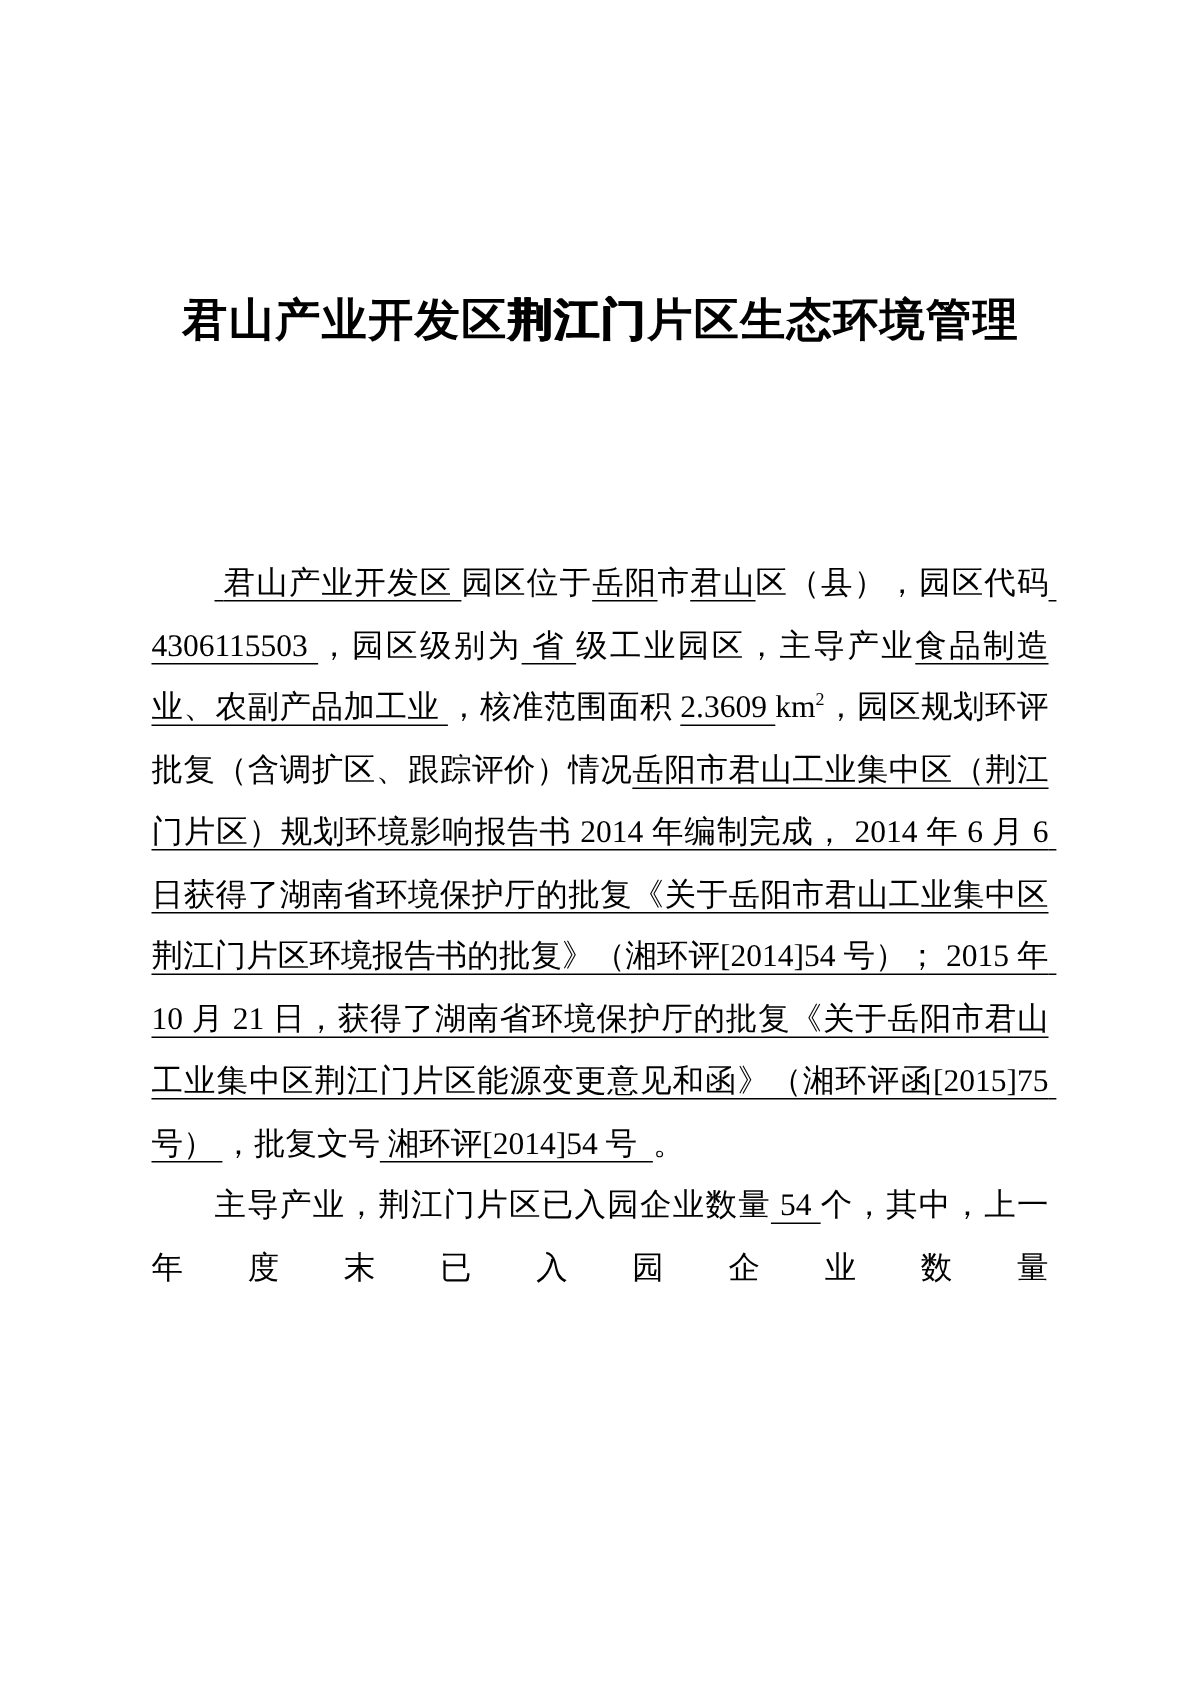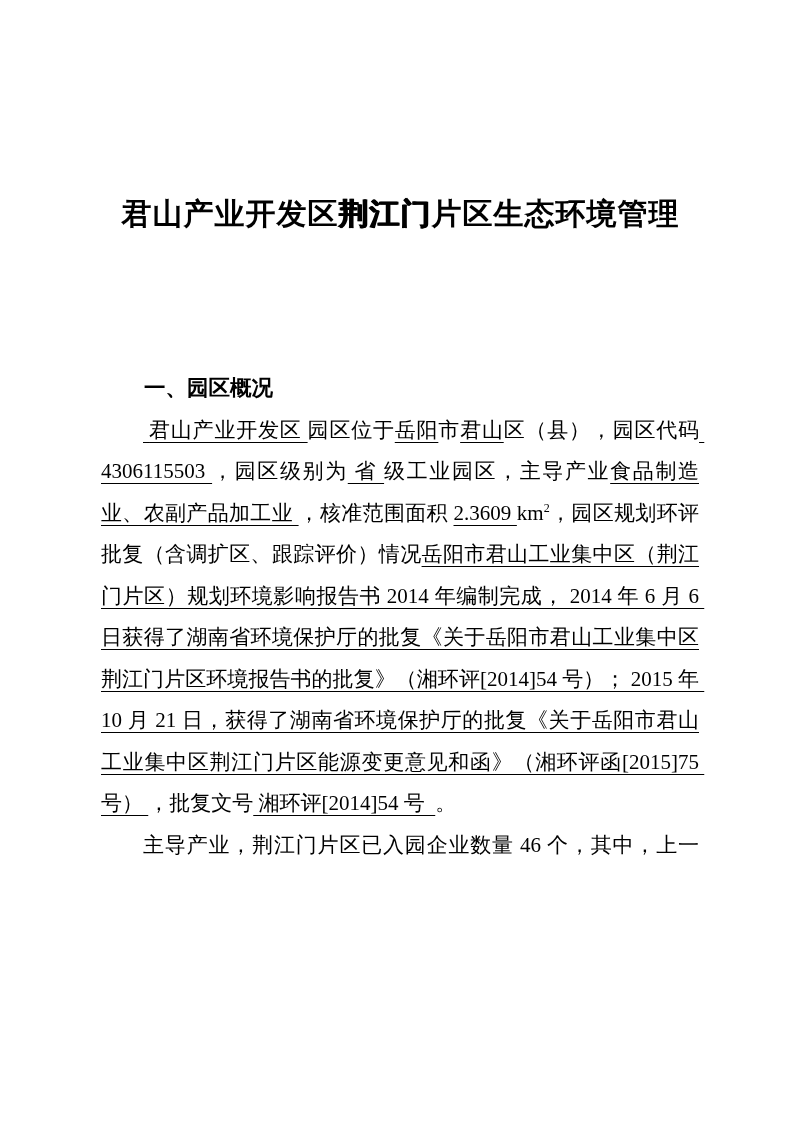--- a/index.html
+++ b/index.html
@@ -73,21 +73,20 @@
 </head>
 <body>
 
 <div class="page">
 
   <div class="title-block">
     <div><span>君山产业开发区</span><span class="heavy">荆江门</span><span>片区生态环境管理</span></div>
   </div>
 
   <div class="content">
-    <p class="section-heading">一、园区概况</p>
 
   <p class="body-par"><span class="u"> 君山产业开发区 </span><span>园区位于</span><span class="u">岳阳</span><span>市</span><span class="u">君山</span><span>区（县），园区代码</span><span class="u"> 4306115503 </span><span>，园区级别为</span><span class="u"> 省 </span><span>级工业园区，主导产业</span><span class="u">食品制造业、农副产品加工业 </span><span>，核准范围面积 </span><span class="u">2.3609 </span><span>km</span><sup>2</sup><span>，园区规划环评批复（含调扩区、跟踪评价）情况</span><span class="u">岳阳市君山工业集中区（荆江门片区）规划环境影响报告书 2014 年编制完成， 2014 年 6 月 6 日获得了湖南省环境保护厅的批复《关于岳阳市君山工业集中区荆江门片区环境报告书的批复》（湘环评[2014]54 号）； 2015 年 10 月 21 日，获得了湖南省环境保护厅的批复《关于岳阳市君山工业集中区荆江门片区能源变更意见和函》（湘环评函[2015]75 号） </span><span>，批复文号</span><span class="u"> 湘环评[2014]54 号  </span><span>。</span></p>
-      <p class="body-par justify-last"><span>主导产业，荆江门片区已入园企业数量</span><span class="u"> 46 </span><span>个，其中，上一年度末已入园企业数量</span></p>
+      <p class="body-par justify-last"><span>主导产业，荆江门片区已入园企业数量</span><span class="u"> 54 </span><span>个，其中，上一年度末已入园企业数量</span></p>
     </div>
 
   <div class="footer">- 1 -</div>
 
 </div>
 
 </body></html>

